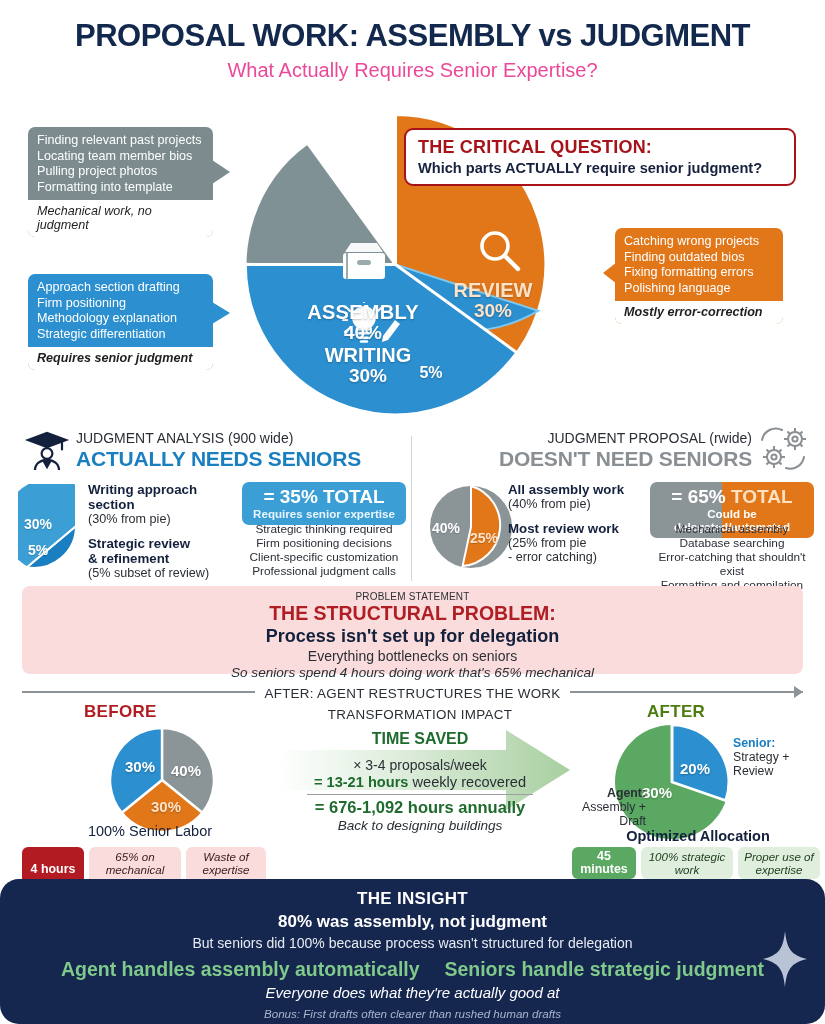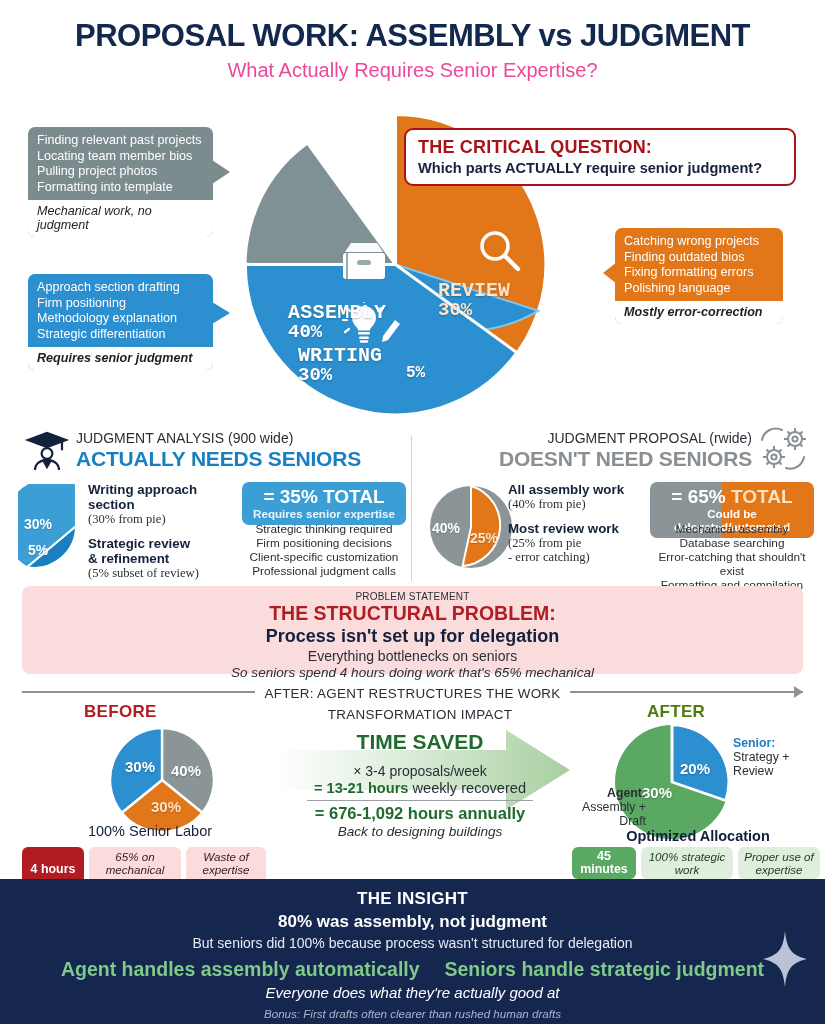--- a/index.html
+++ b/index.html
@@ -17,22 +17,22 @@
     color:#12284c;font-family:"Liberation Sans",sans-serif;
   }
   .hdr h2{
     margin:5px 0 0 0;font-size:20px;font-weight:normal;color:#ec4899;
   }
 
   
   .pie-wrap{position:absolute;left:243px;top:112px;width:305px;height:305px;}
   .pie-svg{display:block;}
   .slice-lab{
-    position:absolute;text-align:left;color:#fff;font-weight:bold;
-    text-shadow:0 1px 2px rgba(0,0,0,.25);line-height:1.05;pointer-events:none;font-family:Liberation Mono, monospace;
+    position:absolute;text-align:center;color:#fff;font-weight:bold;
+    text-shadow:0 1px 2px rgba(0,0,0,.25);line-height:1.05;pointer-events:none;
   }
   .lab-assembly{left:45px;top:190px;width:150px;}
   .lab-assembly .t{font-size:20px;letter-spacing:.3px;}
   .lab-assembly .v{font-size:19px;}
   .lab-review{left:195px;top:168px;width:110px;color:#ffe3c8;}
   .lab-review .t{font-size:20px;}
   .lab-review .v{font-size:19px;}
   .lab-writing{left:55px;top:233px;width:140px;}
   .lab-writing .t{font-size:20px;}
   .lab-writing .v{font-size:19px;}
@@ -96,21 +96,21 @@
   .mp-left{left:4px;}
   .mp-right{left:8px;}
   .mini-lab{position:absolute;color:#fff;font-weight:bold;font-size:14px;
     text-shadow:0 1px 1px rgba(0,0,0,.2);}
 
   .ja-items{position:absolute;}
   .ja-left .ja-items{left:74px;top:0;width:150px;}
   .ja-right .ja-items{left:88px;top:0;width:150px;}
   .ja-item{margin-bottom:9px;}
   .ja-item .b{font-size:13.3px;font-weight:bold;color:#14213d;line-height:15px;}
-  .ja-item .s{font-size:12.6px;color:#2a2f36;line-height:14.5px;font-family:Liberation Serif, serif;}
+  .ja-item .s{font-size:12.6px;color:#2a2f36;line-height:14.5px;}
 
   .ja-total{position:absolute;top:0;border-radius:7px;padding:4px 8px 5px 8px;
     box-sizing:border-box;text-align:center;}
   .ja-left .ja-total{left:228px;width:164px;background:#3b9fd6;}
   .ja-right .ja-total{left:230px;width:164px;
     background:linear-gradient(90deg,#8b9598 0%,#8b9598 44%,#e2771a 44%,#e2771a 100%);}
   .ja-total .tt{font-size:19px;font-weight:bold;color:#ffffff;}
   .ja-left .ja-total .tt{color:#ffffff;}
   .ja-right .ja-total .tt .pct{color:#ffffff;}
   .ja-right .ja-total .tt .word{color:#ffe0c0;}
@@ -174,32 +174,32 @@
   .b-strong{background:#b31b22;color:#ffffff;font-weight:bold;font-size:12.4px;
     display:flex;align-items:center;justify-content:center;}
   .b-pink{background:#fadcdc;color:#3a2020;font-style:italic;}
   .g-strong{background:#5aa861;color:#ffffff;font-weight:bold;font-size:12.4px;}
   .g-pale{background:#dfeedd;color:#21401f;font-style:italic;}
 
   
   .arrow-green{position:absolute;left:278px;top:728px;width:292px;height:84px;}
   .impact{position:absolute;left:270px;top:707px;width:300px;text-align:center;}
   .impact .k{font-size:13.4px;color:#2a2f36;letter-spacing:.3px;}
-  .impact .t1{font-size:21px;font-weight:bold;color:#1f6b2e;margin-top:8px;}
+  .impact .t1{font-size:16px;font-weight:bold;color:#1f6b2e;margin-top:8px;}
   .impact .t2{font-size:17.5px;font-weight:bold;color:#1f6b2e;margin-top:1px;}
   .impact .t3{font-size:14px;color:#2a2f36;margin-top:9px;}
   .impact .t4{font-size:14.6px;color:#2a2f36;margin-top:1px;}
   .impact .t4 b{color:#1f6b2e;}
   .impact .rule{width:226px;height:1.2px;background:#9aa0a5;margin:4px auto 3px auto;}
   .impact .t5{font-size:16.5px;font-weight:bold;color:#1f6b2e;}
   .impact .t6{font-size:13.6px;font-style:italic;color:#2a2f36;margin-top:1px;}
 
   
   .insight{position:absolute;left:0;top:879px;width:825px;height:145px;
-    background:#15264f;text-align:center;box-sizing:border-box;padding-top:10px;}
+    background:#15264f;text-align:center;box-sizing:border-box;padding-top:10px;border-radius:19px;}
   .insight .i1{font-size:17px;font-weight:bold;color:#ffffff;letter-spacing:.3px;}
   .insight .i2{font-size:17px;font-weight:bold;color:#ffffff;margin-top:3px;}
   .insight .i3{font-size:14px;color:#e7ebf2;margin-top:3px;}
   .insight .i4{font-size:19.5px;font-weight:bold;color:#7fc98a;margin-top:7px;}
   .insight .i4 span{display:inline-block;}
   .insight .i4 .gap{width:14px;}
   .insight .i5{font-size:15px;font-style:italic;color:#ffffff;margin-top:3px;}
   .insight .i6{font-size:11.6px;font-style:italic;color:#aab6cc;margin-top:6px;}
   .sparkle{position:absolute;right:18px;top:52px;}
 </style>

